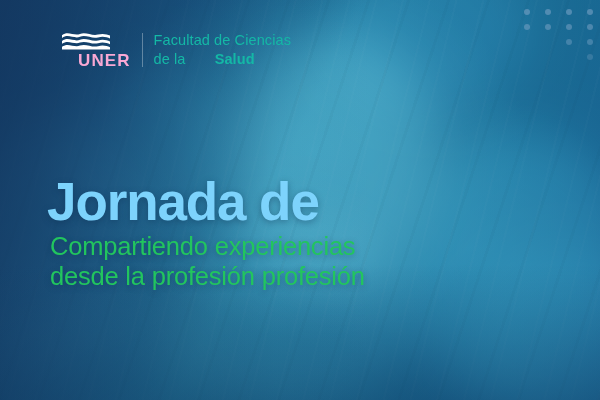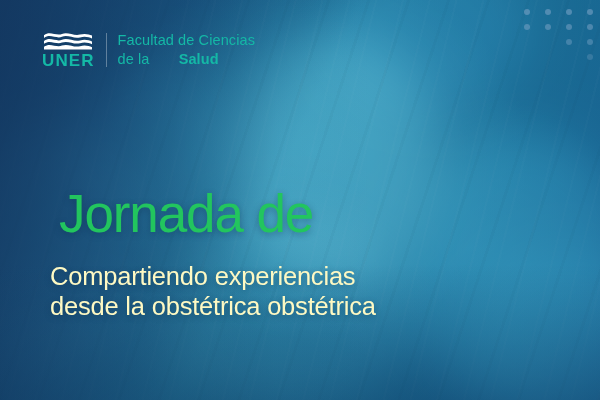--- a/index.html
+++ b/index.html
@@ -115,25 +115,26 @@
     gap: 11px;
   }
   .logo-mark {
     display: flex;
     flex-direction: column;
     align-items: center;
     line-height: 1;
   }
   .logo-waves { display: block; }
   .logo-word {
-    color: #14b8a6;
+    color: #f9a8d4;
     font-size: 17px;
     font-weight: bold;
     letter-spacing: 1.1px;
     margin-top: 2px;
+    margin-left: 36px;
   }
   .logo-rule {
     width: 1px;
     align-self: stretch;
     background: rgba(255,255,255,.32);
     margin: 2px 0;
   }
   .logo-text {
     color: #14b8a6;
     font-size: 14.5px;
@@ -143,31 +144,31 @@
   .logo-text .strong { font-weight: bold; margin-left: 25px; }
 
   
   .copy {
     position: absolute;
     left: 47px;
     top: 176px;
     width: 440px;
   }
   .headline {
-    margin: 12px;
-    color: #22c55e;
+    margin: 0;
+    color: #7dd3fc;
     font-size: 53px;
-    font-weight: normal;
+    font-weight: bold;
     line-height: .97;
     letter-spacing: -1.1px;
     text-shadow: 0 2px 7px rgba(12,46,80,.40);
   }
   .subhead {
-    margin: 23px 0 0 3px;
-    color: #fef9c3;
+    margin: 5px 0 0 3px;
+    color: #22c55e;
     font-size: 25.5px;
     font-weight: normal;
     line-height: 1.17;
     letter-spacing: -.2px;
     text-shadow: 0 2px 6px rgba(12,46,80,.38);
   }
 </style>
 </head>
 <body>
 
@@ -227,17 +228,17 @@
       <div><span>de la </span><span class="strong">Salud</span></div>
     </div>
   </div>
 
   <div class="copy">
     <h1 class="headline">
       <span>Jornada de</span><br>
     </h1>
     <p class="subhead">
       <span>Compartiendo experiencias</span><br>
-      <span>desde la obstétrica obstétrica</span>
+      <span>desde la profesión profesión</span>
     </p>
   </div>
 
 </div>
 
 </body></html>

